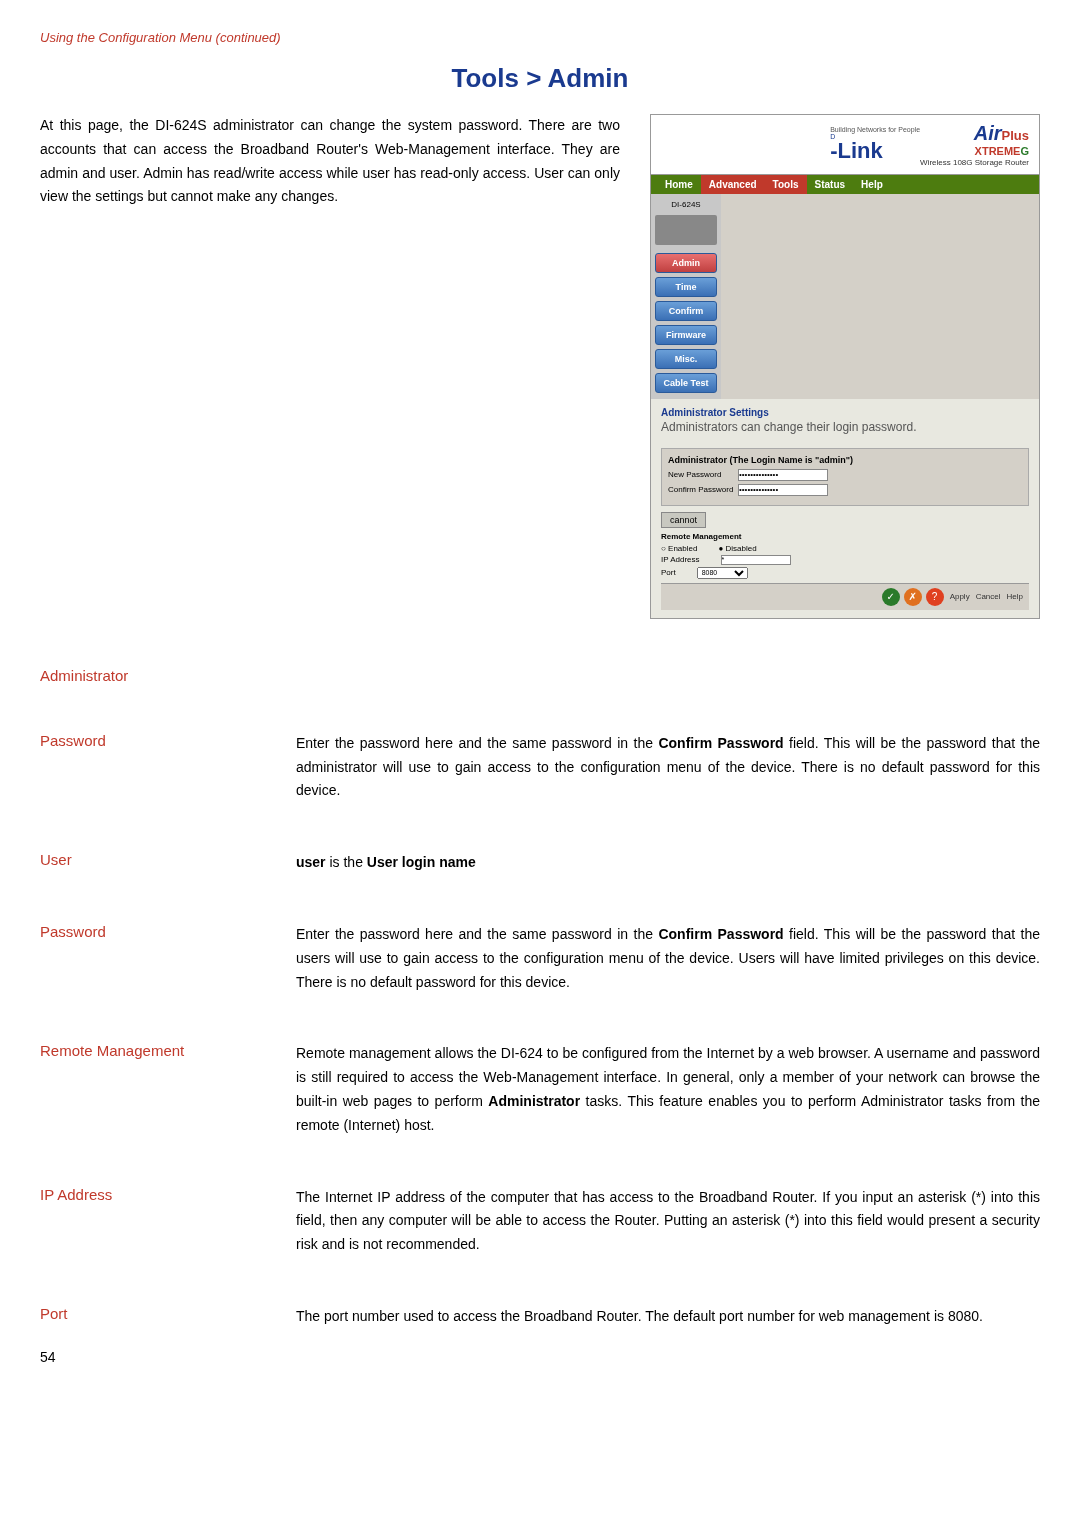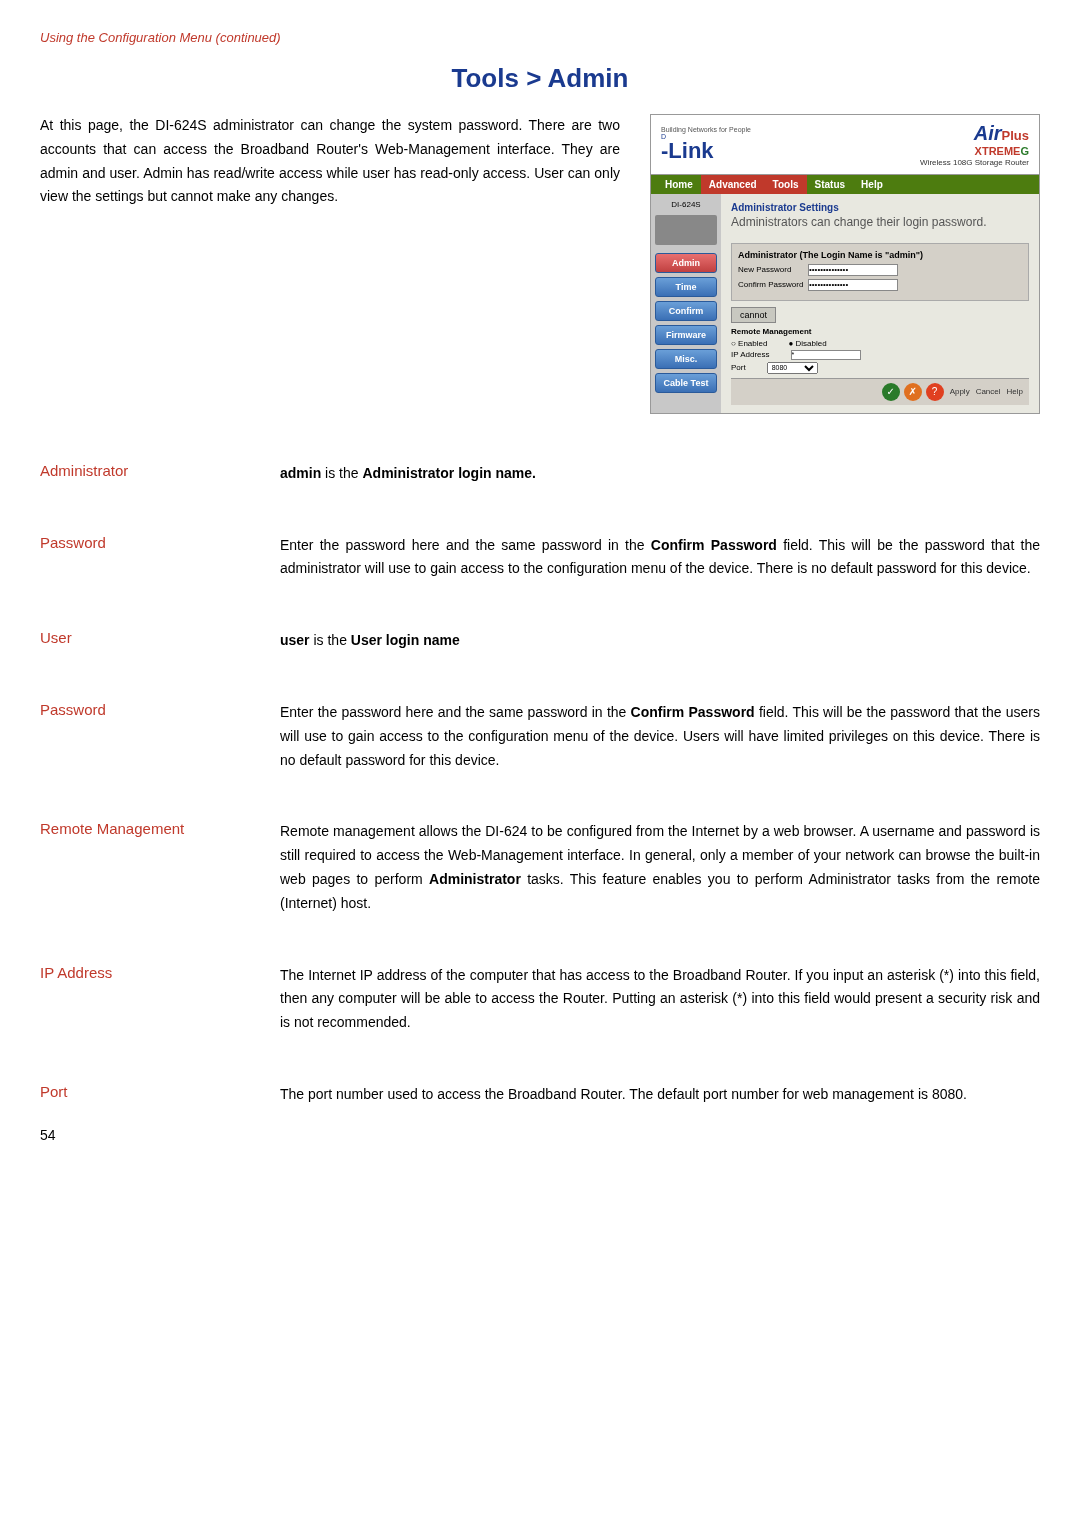--- a/index.html
+++ b/index.html
@@ -47,24 +47,23 @@
       flex-shrink: 0;
       border: 1px solid #999;
       background: #d4d0c8;
       font-family: Arial, sans-serif;
     }
 
     .router-header {
       background: #fff;
       padding: 6px 10px;
       display: flex;
-      justify-content: space-between;
+      justify-content: flex-end;
       align-items: center;
       border-bottom: 1px solid #999;
-      gap: 48px;
     }
 
     .dlink-logo {
       font-size: 18px;
       font-weight: bold;
       color: #1a3a8f;
       line-height: 1;
     }
     .dlink-logo span {
       display: block;
@@ -105,20 +104,21 @@
       cursor: pointer;
       font-weight: bold;
     }
     .router-nav .nav-item.active {
       background: #c0392b;
     }
 
     .router-body {
       display: flex;
       min-height: 200px;
+      flex-direction: column;
     }
 
     .router-sidebar {
       width: 70px;
       background: #c8c8c8;
       padding: 6px 4px;
       display: flex;
       flex-direction: column;
       gap: 4px;
     }
@@ -242,21 +242,21 @@
     }
 
     
     .content-section {
       margin-bottom: 20px;
     }
 
     .content-row {
       display: flex;
       margin-bottom: 16px;
-      gap: 20px;
+      gap: 36px;
       margin-top: 48px;
     }
 
     .term-col {
       width: 220px;
       flex-shrink: 0;
       padding-top: 0;
     }
 
     .term {
@@ -376,23 +376,20 @@
     </div>
   </div>
 </div>
 
 <div class="content-section">
 
   <div class="content-row">
     <div class="term-col">
       <span class="term">Administrator</span>
     </div>
-    <div class="def-col">
-      <strong>admin</strong> is the <strong>Administrator login name.</strong>
-    </div>
   </div>
 
   <div class="content-row">
     <div class="term-col">
       <span class="term">Password</span>
     </div>
     <div class="def-col">
       Enter the password here and the same password in the <strong>Confirm Password</strong> field. This will be the password that the administrator will use to gain access to the configuration menu of the device. There is no default password for this device.
     </div>
   </div>

